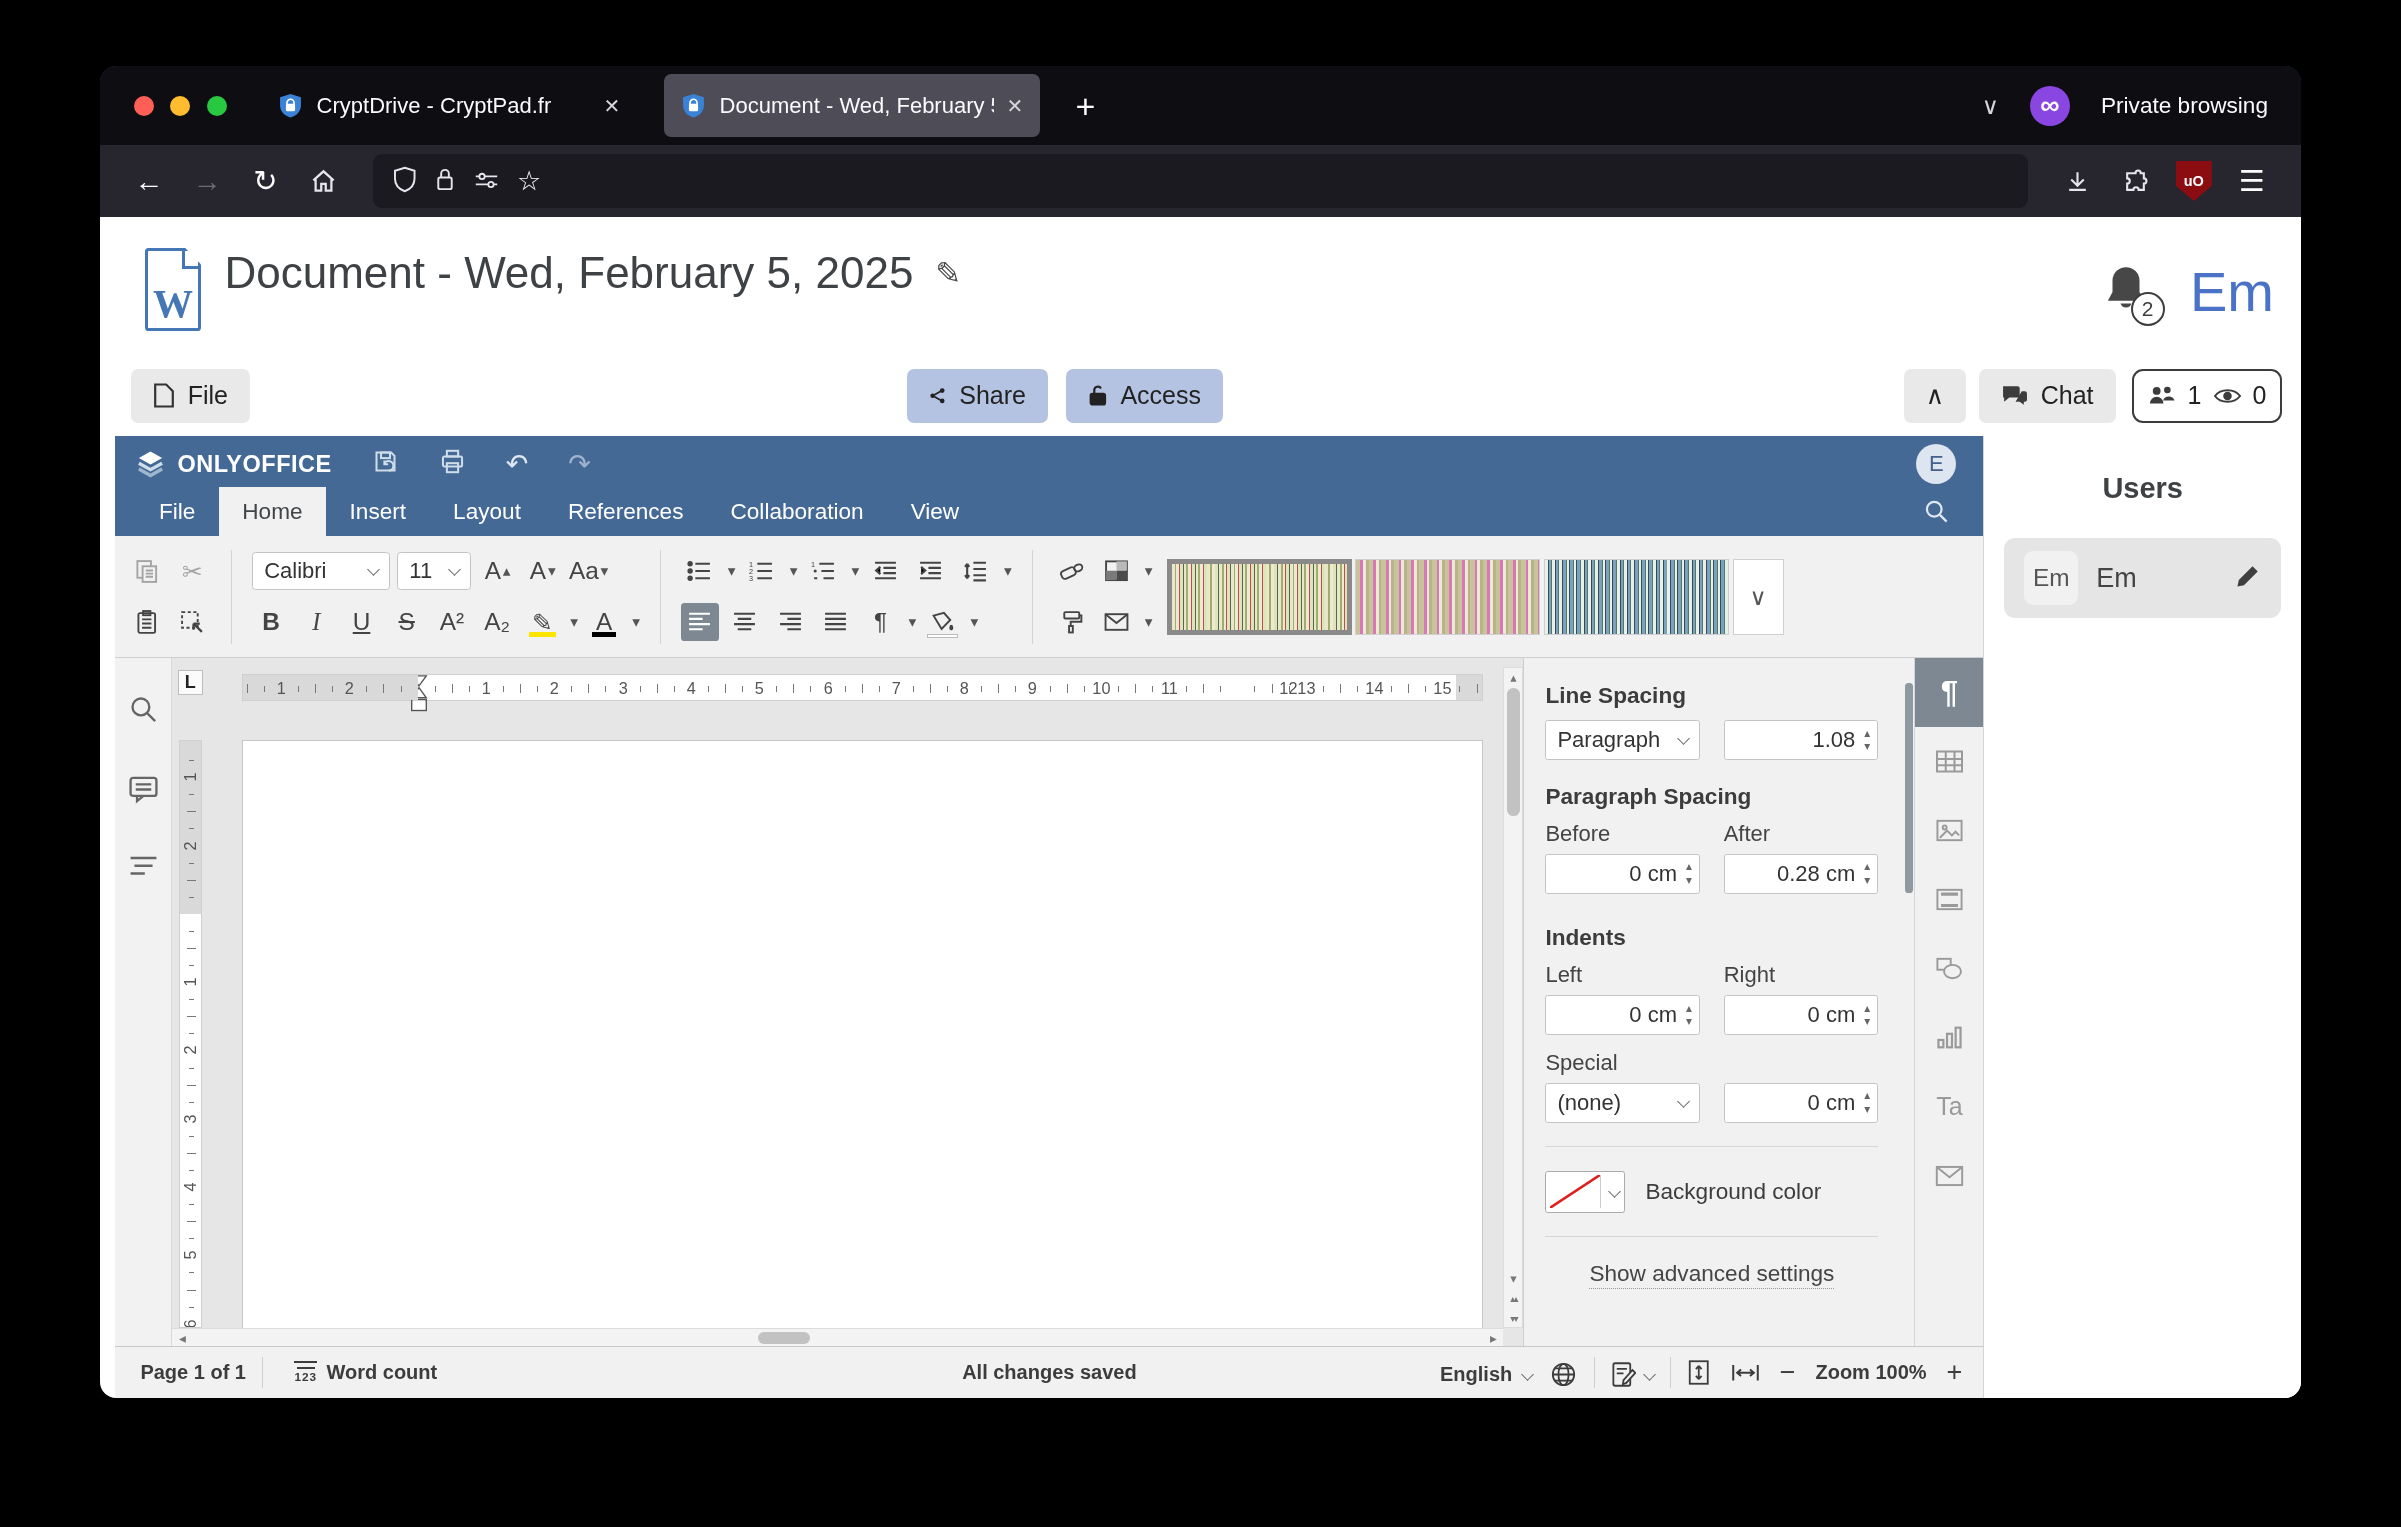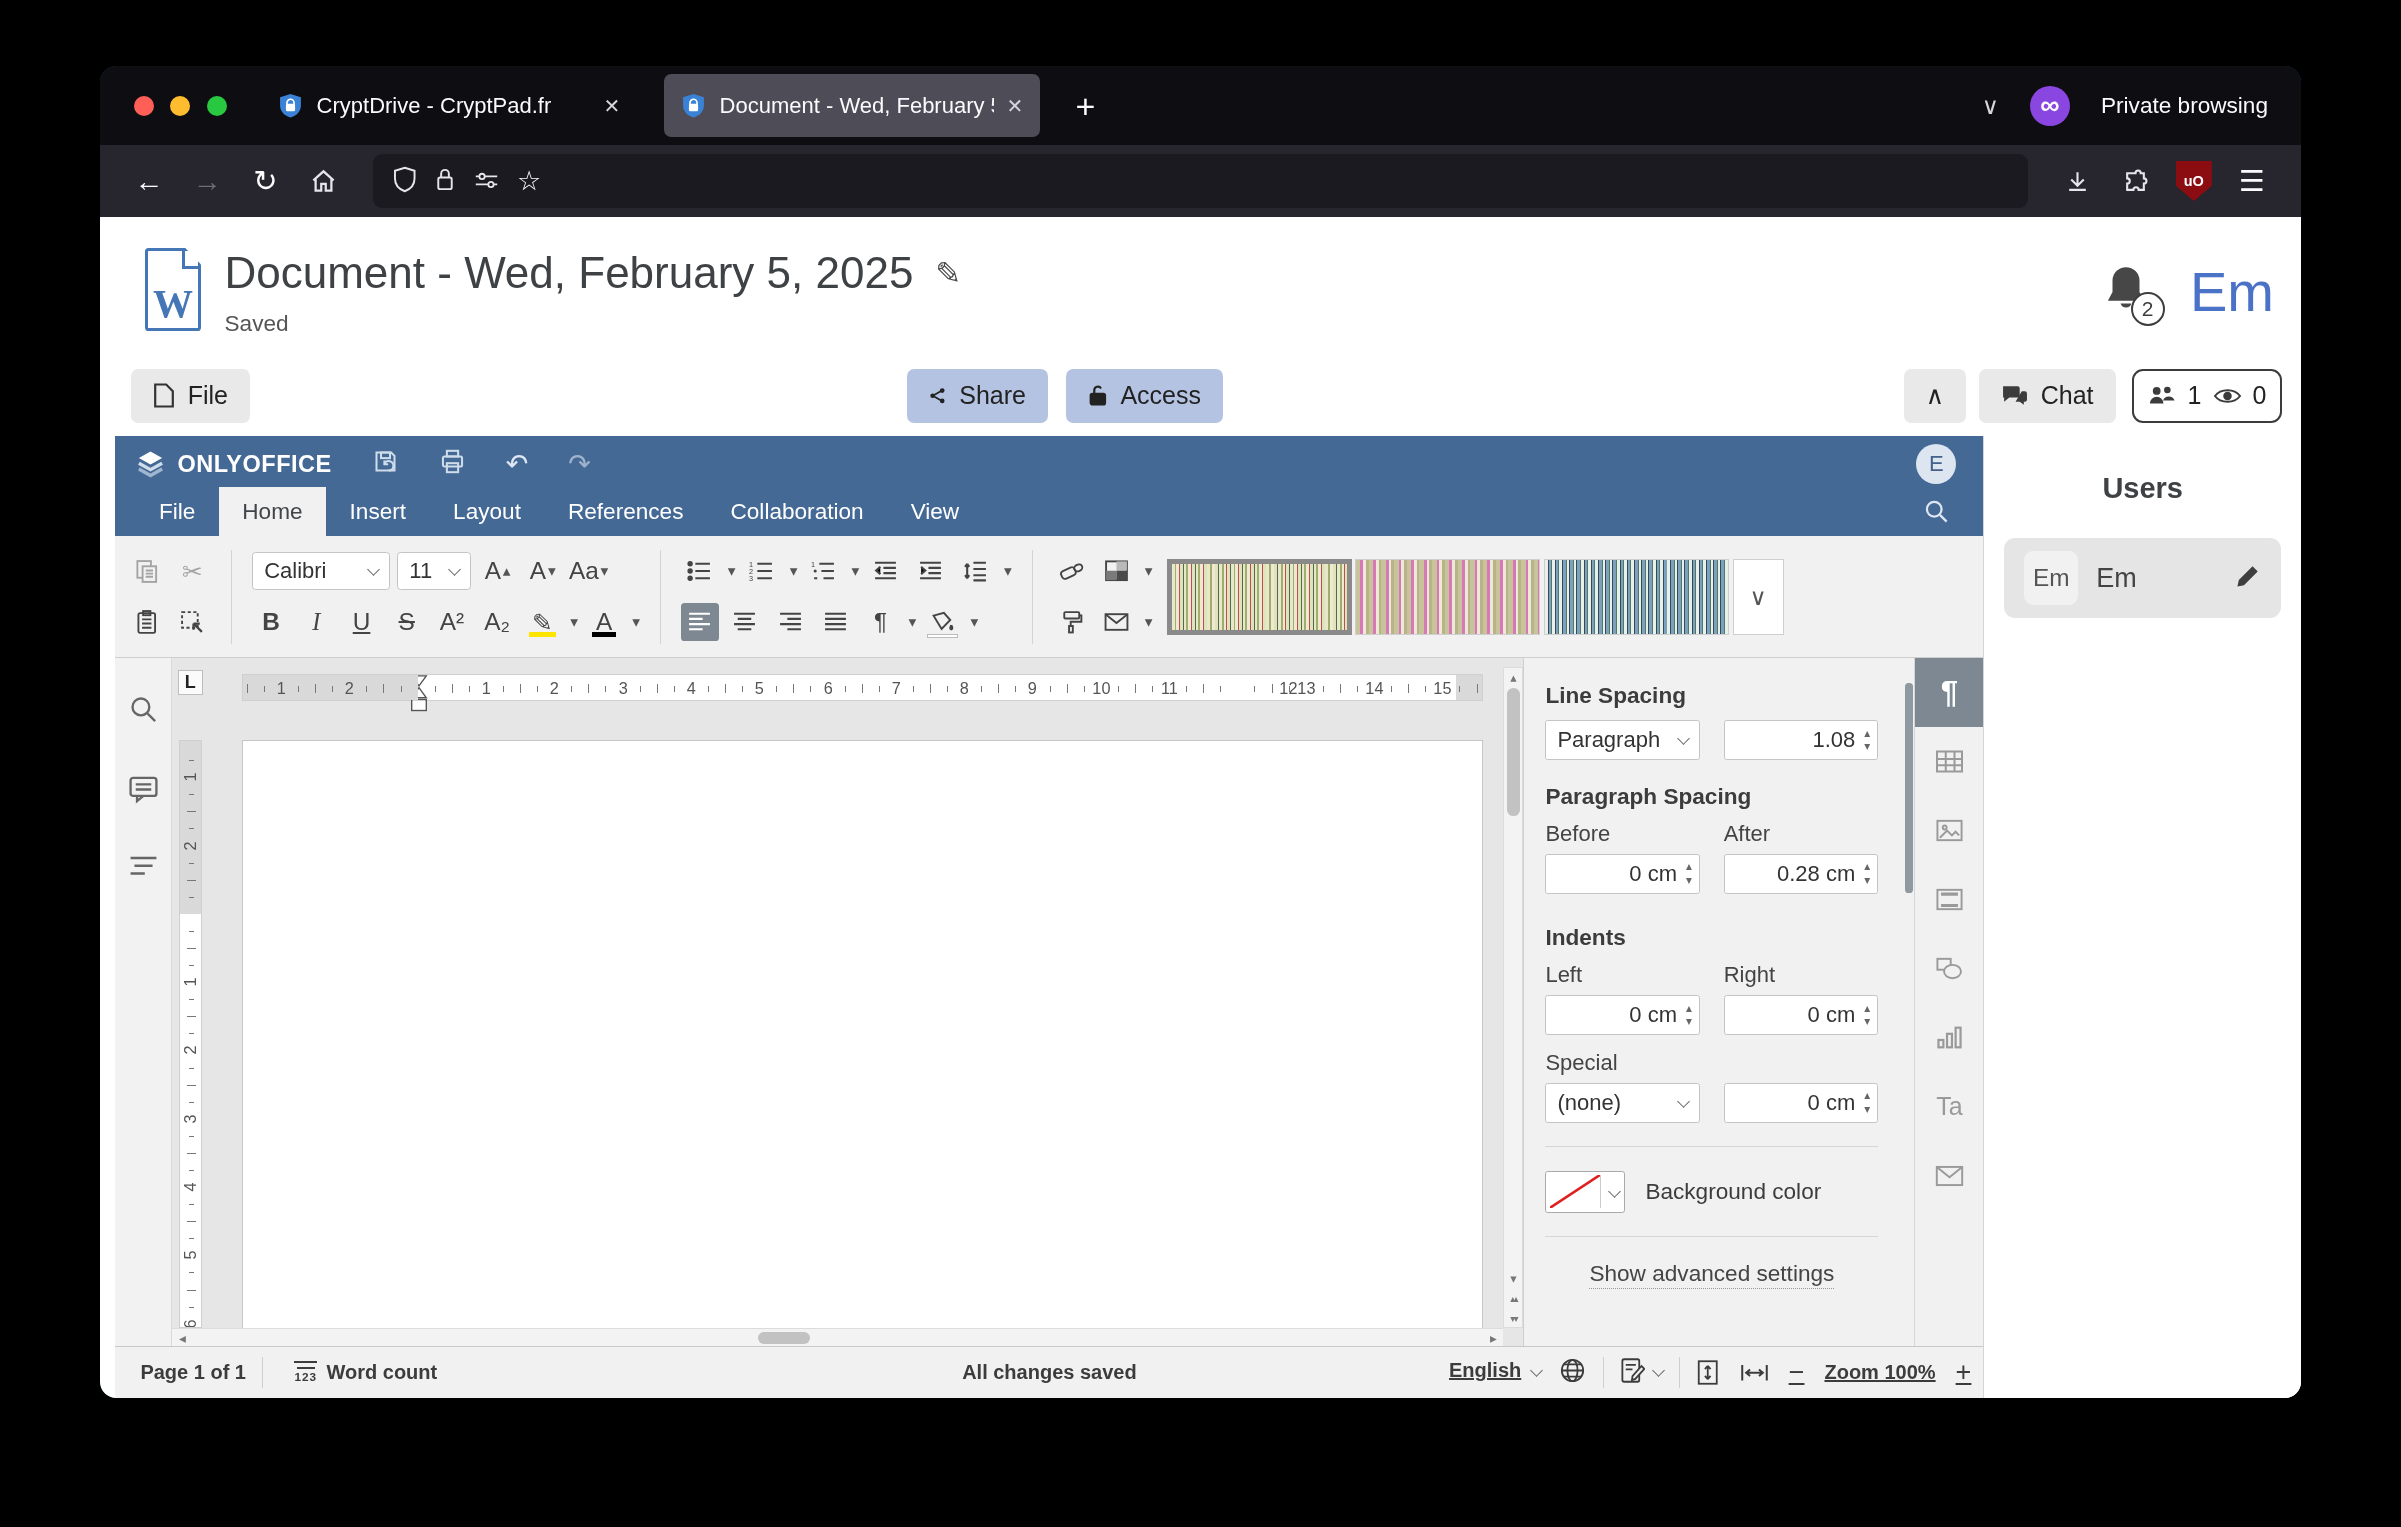--- a/index.html
+++ b/index.html
@@ -135,21 +135,21 @@
   .pscroll{position:absolute;right:1.8px;top:25px;width:8.1px;height:210px;background:#8e99a2;border-radius:3.6px;}
 
   .icon-rail{width:69px;background:#f1f1f1;border-left:0.9px solid #d6d6d6;display:flex;flex-direction:column;}
   .rail-item{height:69px;display:flex;align-items:center;justify-content:center;color:#9a9a9a;}
   .rail-item.active{background:#7d8893;color:#fff;font-size:31px;font-weight:bold;}
   .rail-ta{font-size:25px;color:#9a9a9a;border-top:1.8px solid #9a9a9a;padding-top:0px;}
 
   .oo-status{height:52px;background:#f1f1f1;border-top:0.9px solid #c9c9c9;display:flex;align-items:center;position:relative;flex:0 0 auto;font-size:20px;color:#3c3c3c;font-weight:bold;}
   .sdiv{width:0.9px;height:31px;background:#cfcfcf;margin:0 16.3px;}
   .scenter{position:absolute;left:0;right:0;text-align:center;pointer-events:none;}
-  .sright{margin-left:auto;display:flex;align-items:flex-start;padding-right:12px;text-decoration:underline;}
+  .sright{margin-left:auto;display:flex;align-items:flex-end;padding-right:21px;}
   .sitem{display:flex;align-items:center;gap:7.2px;}
   .wc-icon{display:flex;flex-direction:column;align-items:center;line-height:1;color:#3c3c3c;margin:0 9px 0 14.5px;}
   .wc-icon .bars{width:23.5px;border-top:2.7px solid #3c3c3c;margin-bottom:3.6px;}
   .wc-icon .n{font-size:11.8px;font-weight:bold;letter-spacing:0.9px;}
 
   .drawer{flex:1;background:#fff;border-left:0.9px solid #d5d5d5;padding-top:36px;}
   .drawer-title{text-align:center;font-size:29px;font-weight:bold;color:#3e4245;}
   .user-card{margin:33px auto 0 auto;width:277px;height:80px;background:#e5e5e5;border-radius:11px;display:flex;align-items:center;padding:0 20px;gap:18px;}
   .user-chip{width:54px;height:54px;background:#f1f1f1;border-radius:9px;display:flex;align-items:center;justify-content:center;font-size:24.4px;color:#555;}
   .user-name{font-size:27px;color:#444;flex:1;}
@@ -250,21 +250,20 @@
   <div class="cp-header">
     <div class="w-icon">
       <span class="fold"></span>
       <span class="w-letter">W</span>
     </div>
     <div class="cp-titles">
       <div class="cp-title-row">
         <span class="cp-title">Document - Wed, February 5, 2025</span>
         <span class="pencil">✎</span>
       </div>
-      <div class="cp-saved">Saved</div>
     </div>
     <div class="cp-right">
       <span class="bell">
         <svg width="52" height="54" viewBox="0 0 24 26">
               <path d="M12 2 a6.5 6.5 0 0 0 -6.5 6.5 V14 l-2.2 4.2 h17.4 L18.5 14 V8.5 A6.5 6.5 0 0 0 12 2z" fill="#474747"></path>
               <path d="M9.4 19.5 a2.7 2.7 0 0 0 5.2 0z" fill="#474747"></path>
             </svg>
         <span class="badge">2</span>
       </span>
       <span class="em-logo">Em</span>

